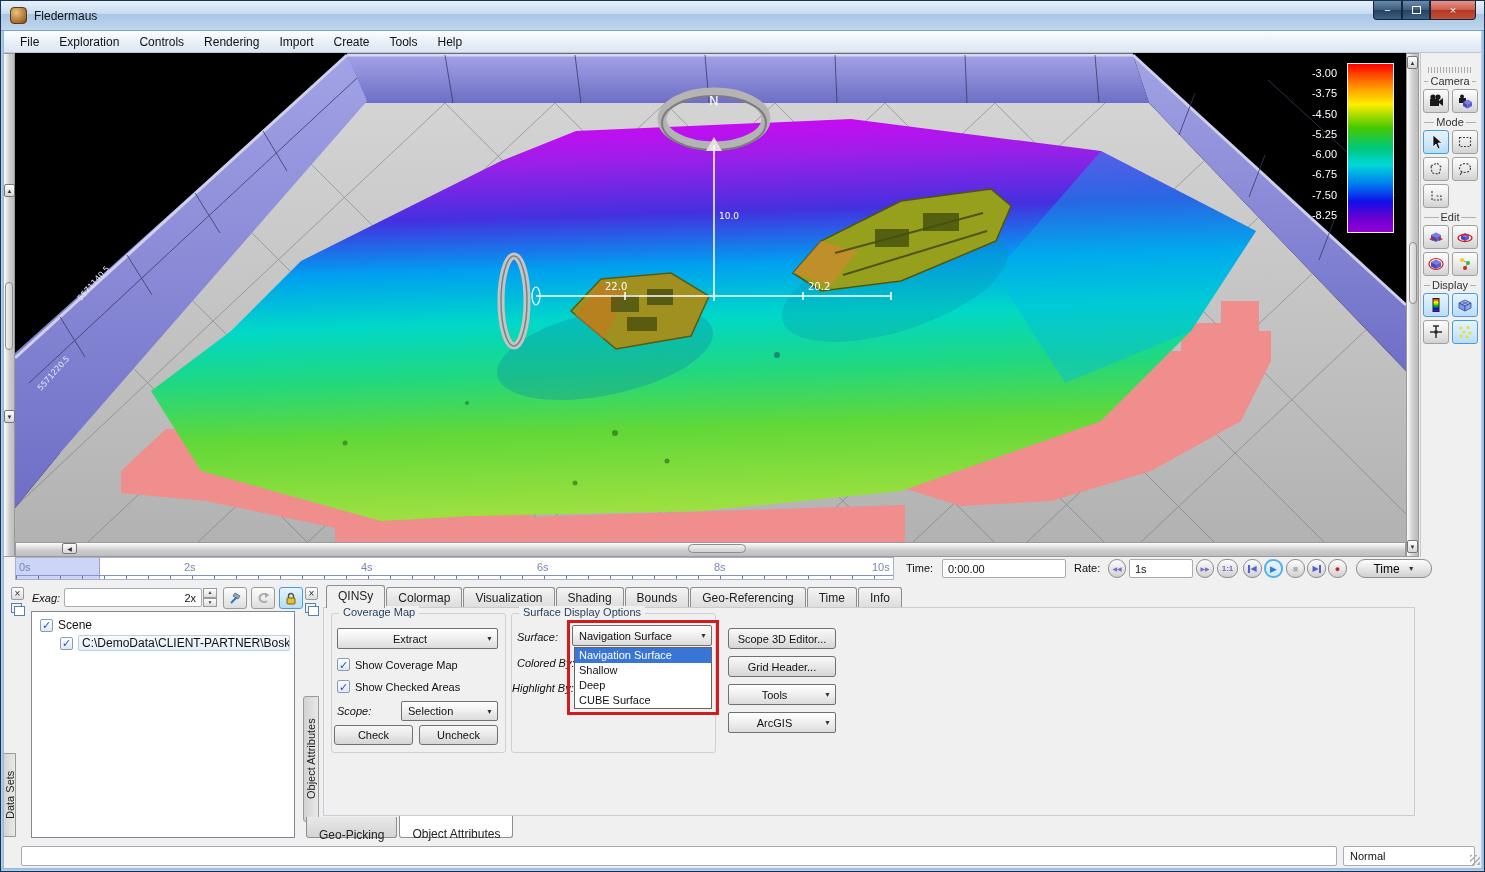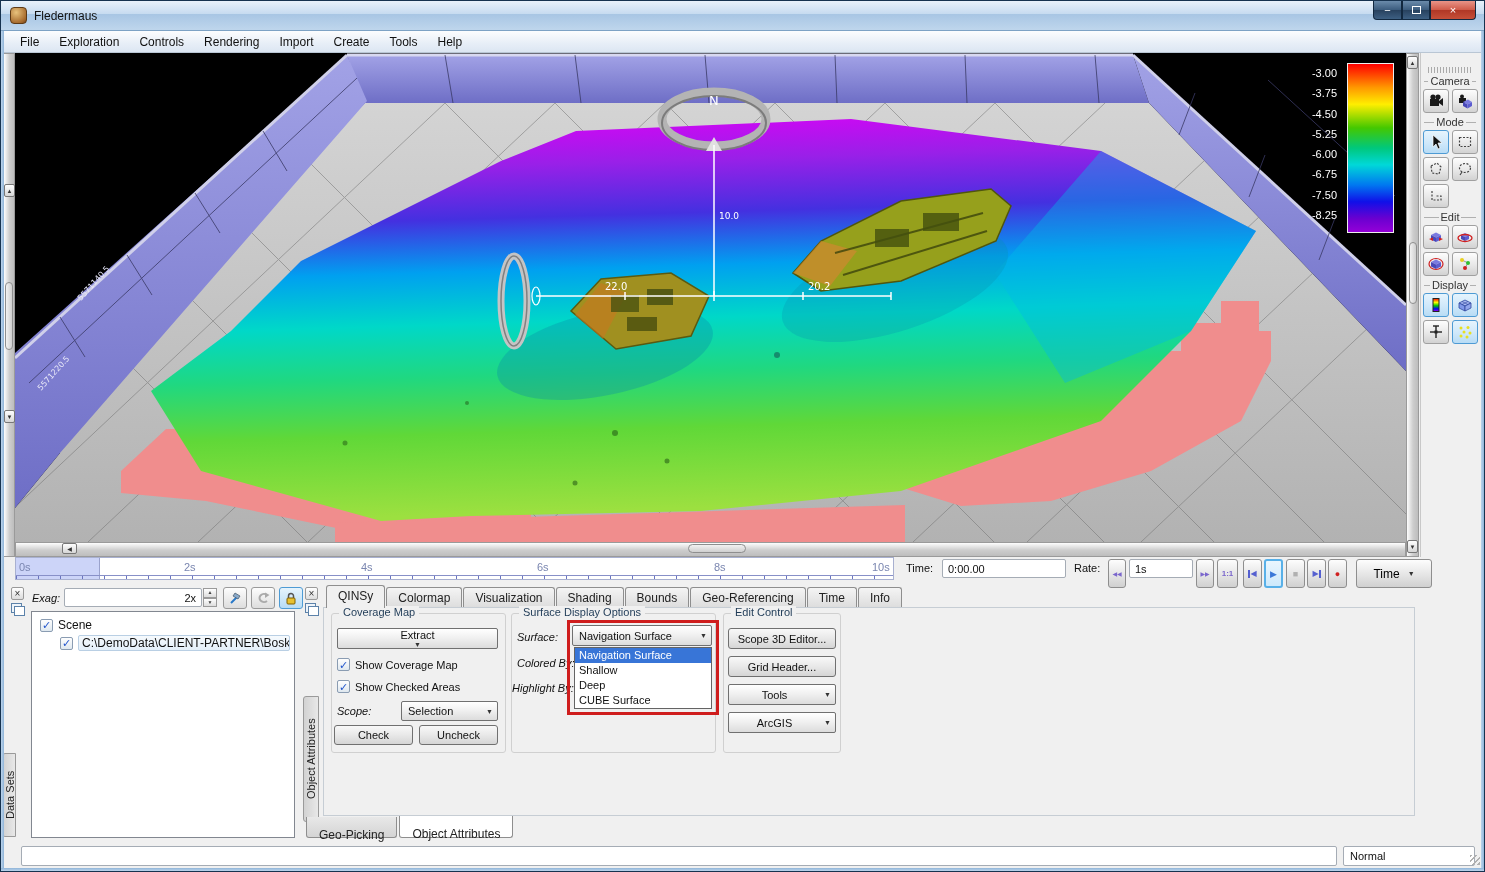--- a/index.html
+++ b/index.html
@@ -51,21 +51,21 @@
   
   .ruler{left:14px;top:556px;width:879px;height:23px;background:#fff;border:1px solid #a8b0d0;z-index:3;}
   .ruler .hl{position:absolute;left:0;top:0;width:84px;height:21px;background:#ccd4f8;border-right:1px solid #9aa2cc;}
   .rtick{position:absolute;top:3px;color:#7a86b0;font-size:11px;}
   .rticks{position:absolute;left:0;bottom:0;width:100%;height:4px;
      background:repeating-linear-gradient(90deg,#6a74c0 0 1px,transparent 1px 22px);border-top:1px solid #8890c8;}
   .tl-controls{left:893px;top:556px;width:585px;height:23px;background:#f0f0f0;z-index:3;display:block;}
   .tl-label{position:absolute;top:5px;font-size:11px;color:#111;}
   .tl-input{position:absolute;top:2px;height:19px;background:#fff;border:1px solid #a5acb5;border-radius:2px;
      font-size:11px;padding:2px 5px;color:#111;}
-  .mbtn{position:absolute;top:2px;height:29px;border:1px solid #8e8e8e;border-radius:3px;
+  .mbtn{position:absolute;top:2px;height:19px;border:1px solid #8e8e8e;border-radius:9px;
      background:linear-gradient(#fdfdfd,#e5e5e5 55%,#d0d0d0);display:flex;align-items:center;justify-content:center;padding:0;}
   .mbtn.playsel{border:2px solid #58b0e8;background:linear-gradient(#eaf6fe,#cde9fb);}
   .tb-bar{display:inline-block;width:2px;height:8px;background:#5560d0;}
   
   .panel-x{width:13px;height:13px;font-size:10px;line-height:11px;text-align:center;color:#333;
      border:1px solid #9a9a9a;border-radius:2px;background:linear-gradient(#fff,#ddd);}
   .float-ic{width:11px;height:10px;border:1px solid #5c82aa;position:relative;background:#eef4fa;}
   .float-ic::before{content:"";position:absolute;left:2px;top:2px;width:9px;height:8px;border:1px solid #5c82aa;background:#fff;}
   .vtab{position:absolute;writing-mode:vertical-rl;transform:rotate(180deg);text-align:center;
      background:linear-gradient(90deg,#e8e8e8,#d2d2d2);border:1px solid #9a9a9a;border-radius:0 3px 3px 0;
@@ -537,21 +537,21 @@
       <div class="tab">Bounds</div>
       <div class="tab">Geo-Referencing</div>
       <div class="tab">Time</div>
       <div class="tab">Info</div>
     </div>
     <div class="abs" style="left:22px;top:23px;width:1092px;height:209px;border:1px solid #c6cdd4;background:#f0f0f0;"></div>
 
     <div class="group" style="left:30px;top:29px;width:175px;height:140px;">
       <span class="gtitle">Coverage Map</span>
     </div>
-    <div class="combo" style="left:36px;top:44px;width:161px;height:21px;flex-direction:column;">
+    <div class="combo" style="left:36px;top:44px;width:161px;height:21px;">
       <span class="txt" style="text-align:center;">Extract</span>
       <span class="arr">▼</span>
     </div>
     <div class="cbrow" style="left:36px;top:74px;">
       <span class="cb">
           <span>✓</span>
         </span>
       <span>Show Coverage Map</span>
     </div>
     <div class="cbrow" style="left:36px;top:96px;">
@@ -583,23 +583,20 @@
       <span class="arr">▼</span>
     </div>
     <div class="dd-list" style="left:273px;top:63px;width:138px;">
       <div class="dd-item sel">Navigation Surface</div>
       <div class="dd-item">Shallow</div>
       <div class="dd-item">Deep</div>
       <div class="dd-item">CUBE Surface</div>
     </div>
     <div class="redbox" style="left:266px;top:36px;width:152px;height:95px;"></div>
 
-    <div class="group" style="left:422px;top:29px;width:118px;height:140px;">
-      <span class="gtitle">Edit Control</span>
-    </div>
     <button class="btn" style="left:427px;top:44px;width:108px;height:21px;">
         <span>Scope 3D Editor...</span>
       </button>
     <button class="btn" style="left:427px;top:72px;width:108px;height:21px;">
         <span>Grid Header...</span>
       </button>
     <div class="combo" style="left:427px;top:100px;width:108px;height:21px;">
       <span class="txt" style="text-align:center;">Tools</span>
       <span class="arr">▼</span>
     </div>

